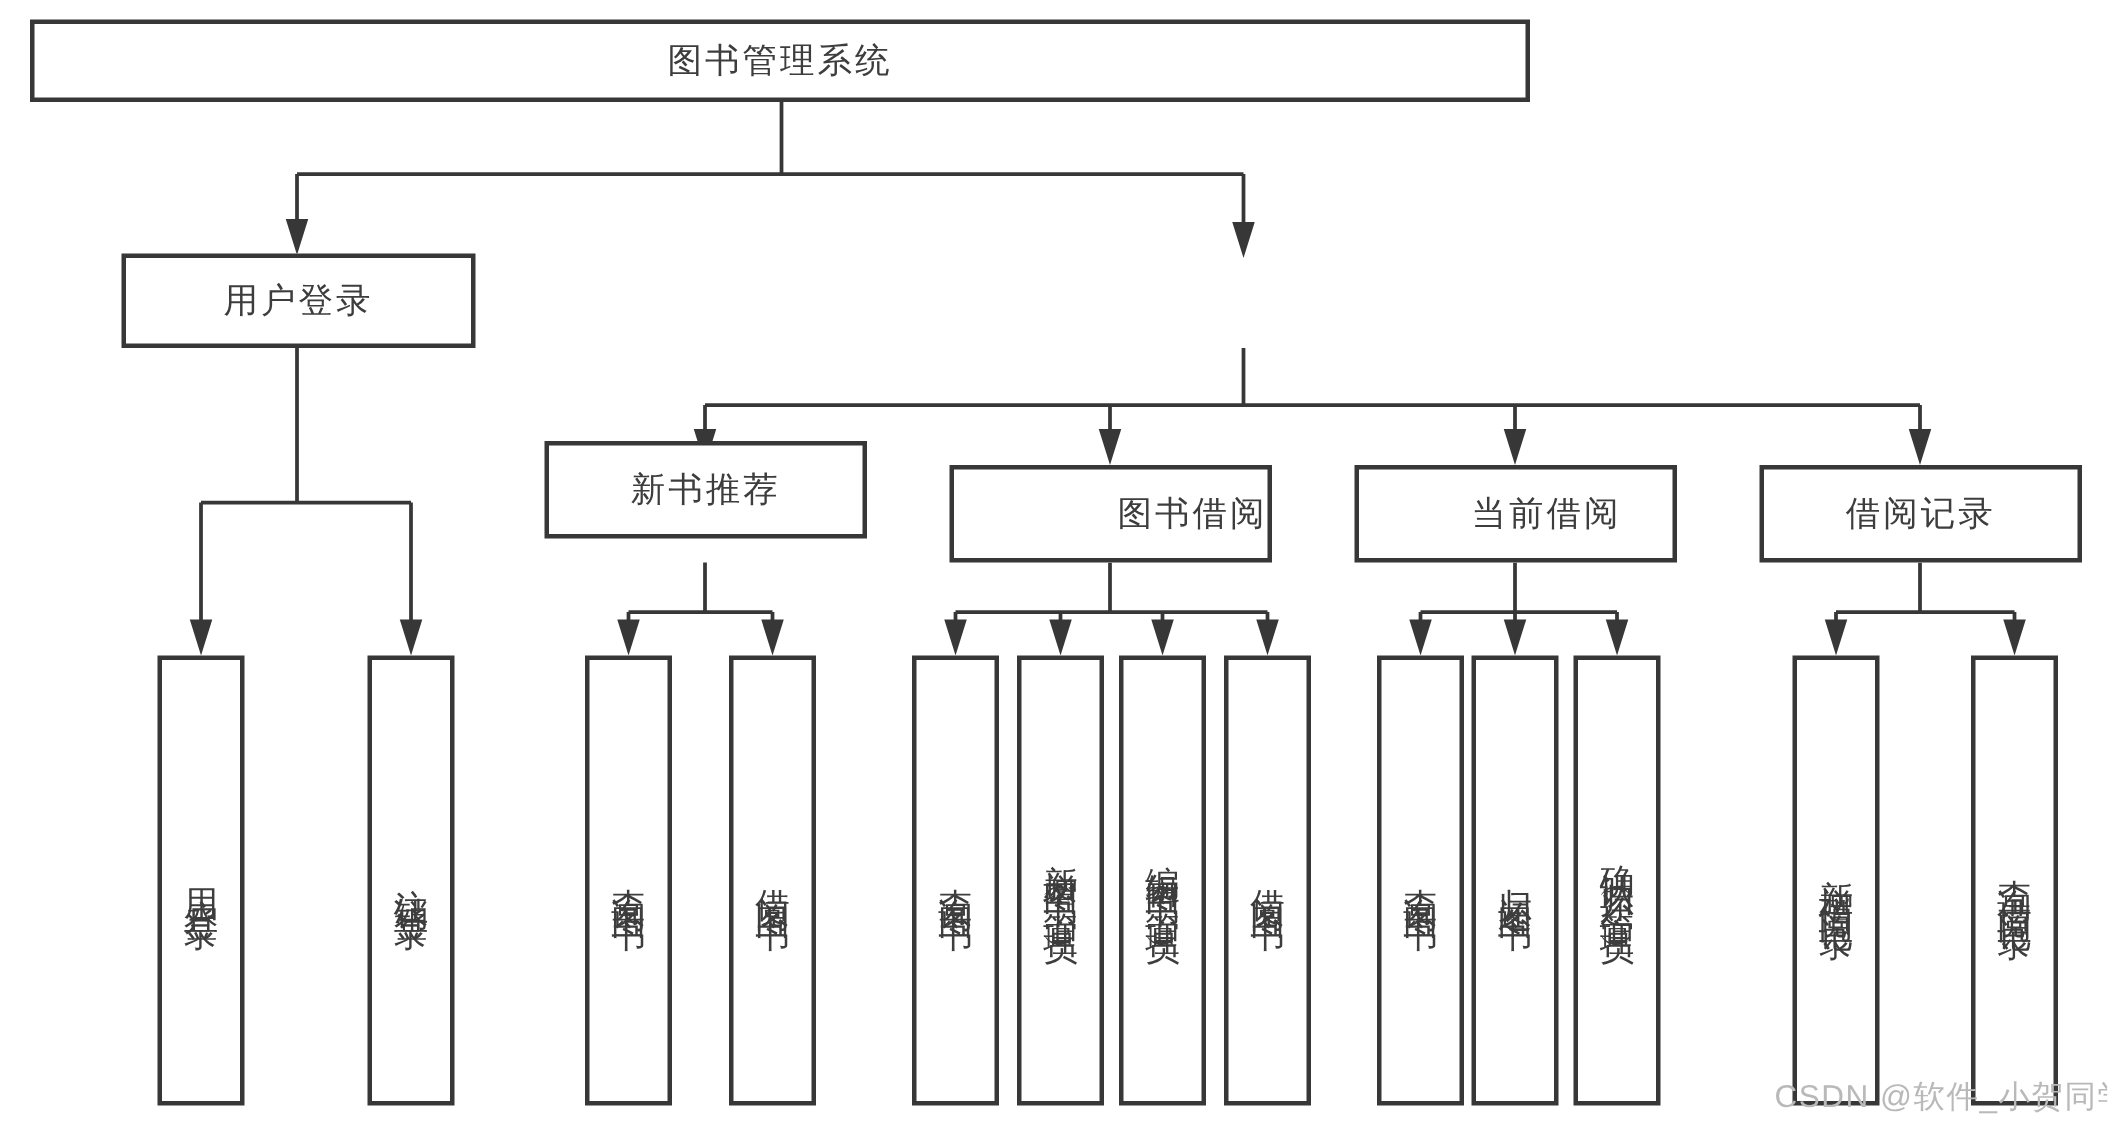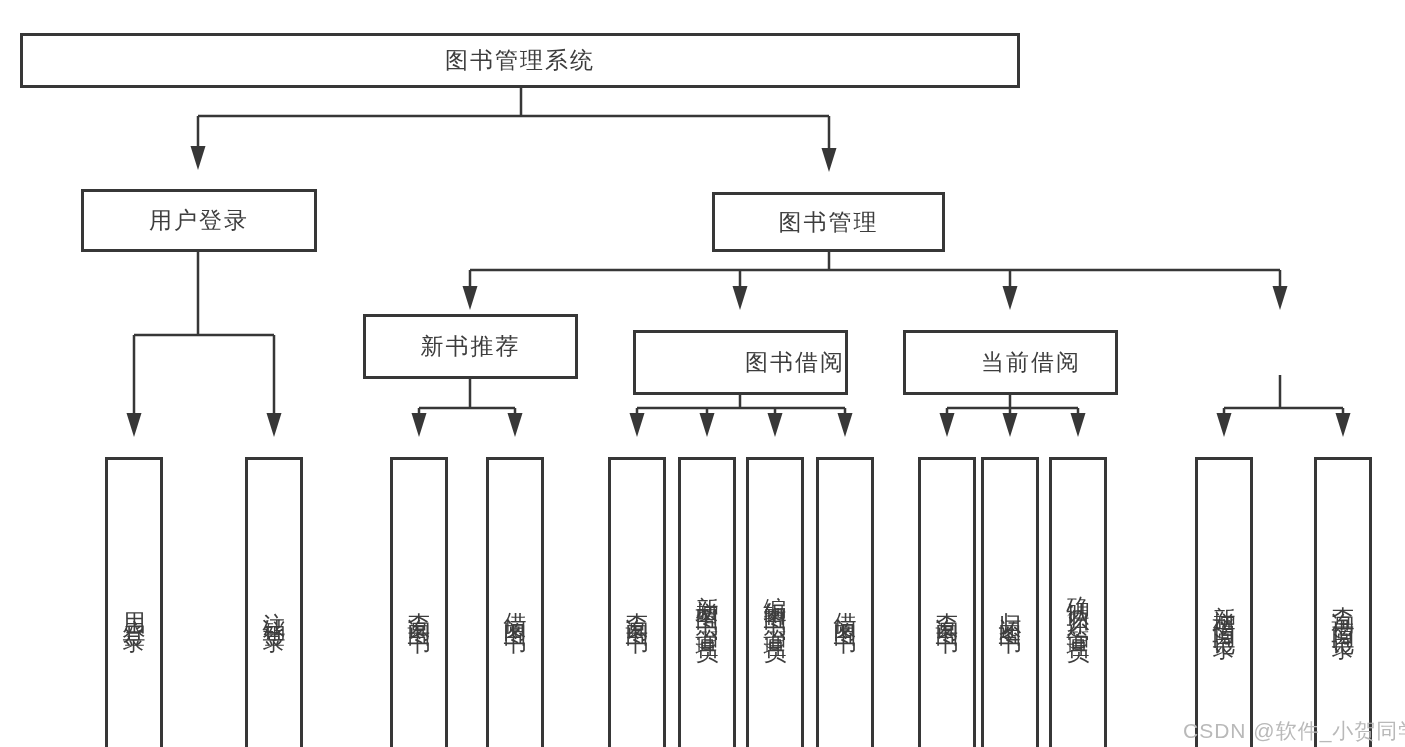--- a/index.html
+++ b/index.html
@@ -11,21 +11,20 @@
     overflow:hidden;
   }
   svg.wires{position:absolute;left:0;top:0;width:1405px;height:747px;}
   .box{
     position:absolute;
     box-sizing:border-box;
     background:#ffffff;
     border:3px solid #373737;
     display:flex;align-items:center;justify-content:center;
     color:#3d3d3d;
-    margin-top:20px;
   }
   .h-label span{
     font-size:23px;
     letter-spacing:2px;
     white-space:nowrap;
     line-height:1;
   }
   .leaf span{
     writing-mode:vertical-rl;
     text-orientation:mixed;
@@ -90,32 +89,32 @@
     </g>
   </svg>
 
   <div class="box h-label" style="left:20px;top:13px;width:1000px;height:55px;">
     <span>图书管理系统</span>
   </div>
 
   <div class="box h-label" style="left:81px;top:169px;width:236px;height:63px;">
     <span>用户登录</span>
   </div>
-  <div class="box h-label" style="left:712px;top:172px;width:233px;height:60px;">
-    <span>图书管理</span>
-  </div>
 
   <div class="box h-label" style="left:363px;top:294px;width:215px;height:65px;">
     <span>新书推荐</span>
   </div>
   <div class="box h-label" style="left:633px;top:310px;width:215px;height:65px;justify-content:flex-end;">
     <span>图书借阅</span>
   </div>
   <div class="box h-label" style="left:903px;top:310px;width:215px;height:65px;padding-left:41px;">
     <span>当前借阅</span>
+  </div>
+  <div class="box h-label" style="left:1173px;top:310px;width:215px;height:65px;">
+    <span>借阅记录</span>
   </div>
 
   <div class="box leaf" style="left:105px;top:437px;width:58px;height:300px;">
     <span>用户登录</span>
   </div>
   <div class="box leaf" style="left:245px;top:437px;width:58px;height:300px;">
     <span>注销登录</span>
   </div>
 
   <div class="box leaf" style="left:390px;top:437px;width:58px;height:300px;">

